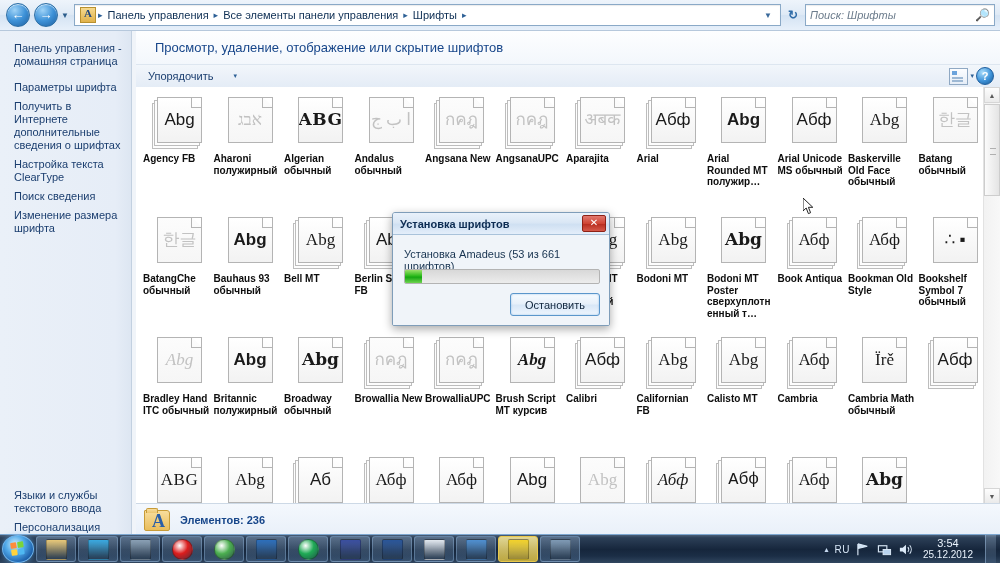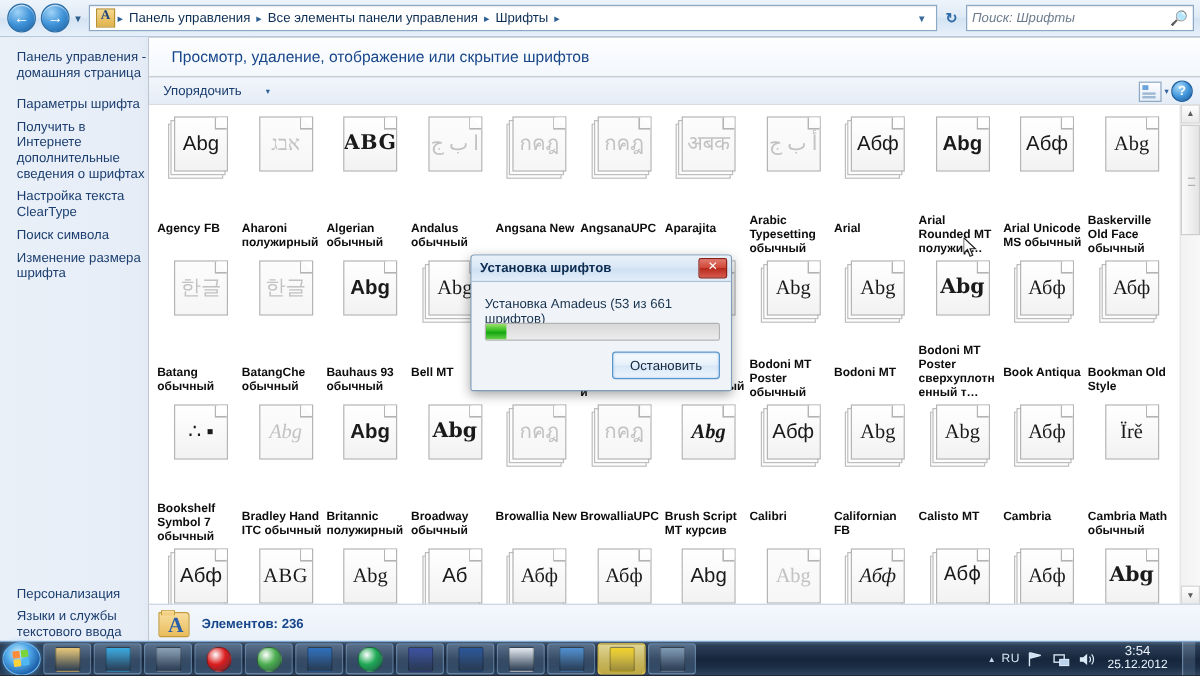--- a/index.html
+++ b/index.html
@@ -99,22 +99,22 @@
   .navgap { height: 7px; }
   #seealso {
     position: absolute; left: 0; bottom: 6px; width: 131px;
   }
   #seealso .hdr {
     color: #6d7c8d; font-size: 11px; padding: 3px 8px 4px 14px;
   }
 
   
   #content {
-    position: absolute; left: 124px; top: 31px; right: 0; height: 504px;
-    background: #000000;
+    position: absolute; left: 136px; top: 31px; right: 0; height: 504px;
+    background: #1d4ed8;
   }
   #headerband {
     height: 33px; background: linear-gradient(#fdfeff,#f3f7fc);
     border-bottom: 1px solid #dde6f0;
     display: flex; align-items: center; padding-left: 19px;
   }
   #headerband .title { color: #17468a; font-size: 13px; }
   #toolbar {
     height: 22px; background: linear-gradient(#f2f6fb,#e4ecf6);
     border-bottom: 1px solid #c7d5e5;
@@ -150,21 +150,20 @@
   }
   #grid {
     display: grid;
     grid-template-columns: repeat(12, 70.5px);
     padding: 6px 0 0 6px;
   }
   .cell {
     width: 70px; height: 116px;
     display: flex; flex-direction: column; align-items: center;
     padding-top: 4px;
-    gap: 32px;
   }
   .ficon { position: relative; width: 50px; height: 50px; margin-bottom: 6px; }
   
   .ficon .sheet {
     position: absolute; width: 44px; height: 44px;
     background: #fdfdfd; border: 1px solid #bdbdbd;
     box-shadow: 0 0 0 rgba(0,0,0,0);
   }
   .ficon .sheet.s3 { left: 0px; top: 6px; }
   .ficon .sheet.s2 { left: 2px; top: 3px; }
@@ -392,26 +391,26 @@
         <span class="mag">🔍</span>
       </div>
     </div>
 
     <div id="navpane">
       <div class="navlink">Панель управления - домашняя страница</div>
       <div class="navgap"></div>
       <div class="navlink">Параметры шрифта</div>
       <div class="navlink">Получить в Интернете дополнительные сведения о шрифтах</div>
       <div class="navlink">Настройка текста ClearType</div>
-      <div class="navlink">Поиск символа</div>
+      <div class="navlink">Поиск сведения</div>
       <div class="navlink">Изменение размера шрифта</div>
 
       <div id="seealso">
+        <div class="navlink">Языки и службы текстового ввода</div>
         <div class="navlink">Персонализация</div>
-        <div class="navlink">Языки и службы текстового ввода</div>
       </div>
     </div>
 
     <div id="content">
 
       <div id="headerband">
         <div class="title">Просмотр, удаление, отображение или скрытие шрифтов</div>
       </div>
 
       <div id="toolbar">
@@ -484,28 +483,20 @@
             </div>
             <div class="cell">
               <div class="ficon dim">
                 <div class="sheet s3"></div>
                 <div class="sheet s2"></div>
                 <div class="page">
                   <span class="glyph g-dv sm">अबक</span>
                 </div>
               </div>
               <div class="flabel">Aparajita</div>
-            </div>
-            <div class="cell">
-              <div class="ficon dim">
-                <div class="page">
-                  <span class="glyph g-dv xs">أ ب ج</span>
-                </div>
-              </div>
-              <div class="flabel">Arabic Typesetting обычный</div>
             </div>
             <div class="cell">
               <div class="ficon">
                 <div class="sheet s3"></div>
                 <div class="sheet s2"></div>
                 <div class="page">
                   <span class="glyph g-sans">Абф</span>
                 </div>
               </div>
               <div class="flabel">Arial</div>

